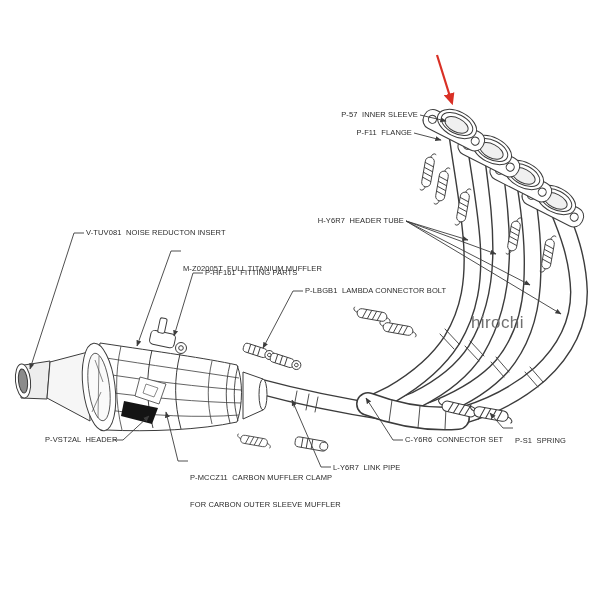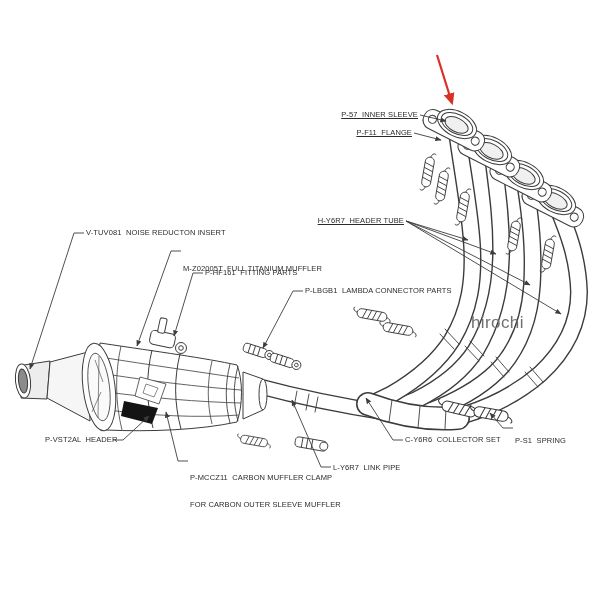--- a/index.html
+++ b/index.html
@@ -1,21 +1,21 @@
 <!DOCTYPE html>
 <html><head>
 <meta charset="utf-8">
 <style>
   html,body{margin:0;padding:0;background:#fff;}
   #stage{position:relative;width:600px;height:600px;background:#fff;overflow:hidden;
          font-family:"Liberation Sans",sans-serif;}
   #stage svg{position:absolute;left:0;top:0;}
   .lbl{position:absolute;font-size:7.5px;line-height:9px;color:#2b2b2b;
        letter-spacing:.12px;white-space:pre;}
-  .lbl.r{text-align:center;text-decoration:underline;}
+  .lbl.r{text-align:center;}
   .wm{position:absolute;left:439px;top:313px;font-size:17px;color:#6f6f6f;
       letter-spacing:.4px;margin-left:32px;}
 </style>
 </head>
 <body>
 
 <div id="stage">
 
 <svg width="600" height="600" viewBox="0 0 600 600">
   <defs>
@@ -230,27 +230,27 @@
   <div class="lbl r" style="right:182px;top:110px">P-57  INNER SLEEVE</div>
   <div class="lbl r" style="right:188px;top:128px">P-F11  FLANGE</div>
   <div class="lbl r" style="right:196px;top:216px">H-Y6R7  HEADER TUBE</div>
   <div class="lbl" style="left:86px;top:228px">V-TUV081  NOISE REDUCTON INSERT</div>
 
   <div class="lbl" style="left:183px;top:246px">
     <div>M-Z02005T  FULL TITANIUM MUFFLER</div>
   </div>
 
   <div class="lbl" style="left:205px;top:268px">P-HF161  FITTING PARTS</div>
-  <div class="lbl" style="left:305px;top:286px">P-LBGB1  LAMBDA CONNECTOR PARTS</div>
+  <div class="lbl" style="left:305px;top:286px">P-LBGB1  LAMBDA CONNECTOR BOLT</div>
   <div class="lbl" style="left:45px;top:435px">P-VST2AL  HEADER</div>
 
   <div class="lbl" style="left:190px;top:455px">
     <div>P-MCCZ11  CARBON MUFFLER CLAMP</div>
     <div>FOR CARBON OUTER SLEEVE MUFFLER</div>
   </div>
 
 
   <div class="lbl" style="left:333px;top:463px">L-Y6R7  LINK PIPE</div>
-  <div class="lbl" style="left:405px;top:435px">C-Y6R6  COLLECTOR SET</div>
+  <div class="lbl" style="left:405px;top:435px">C-Y6R6  CONNECTOR SET</div>
   <div class="lbl" style="left:515px;top:436px">P-S1  SPRING</div>
 
   <div class="wm">hirochi</div>
 </div>
 
 </body></html>

